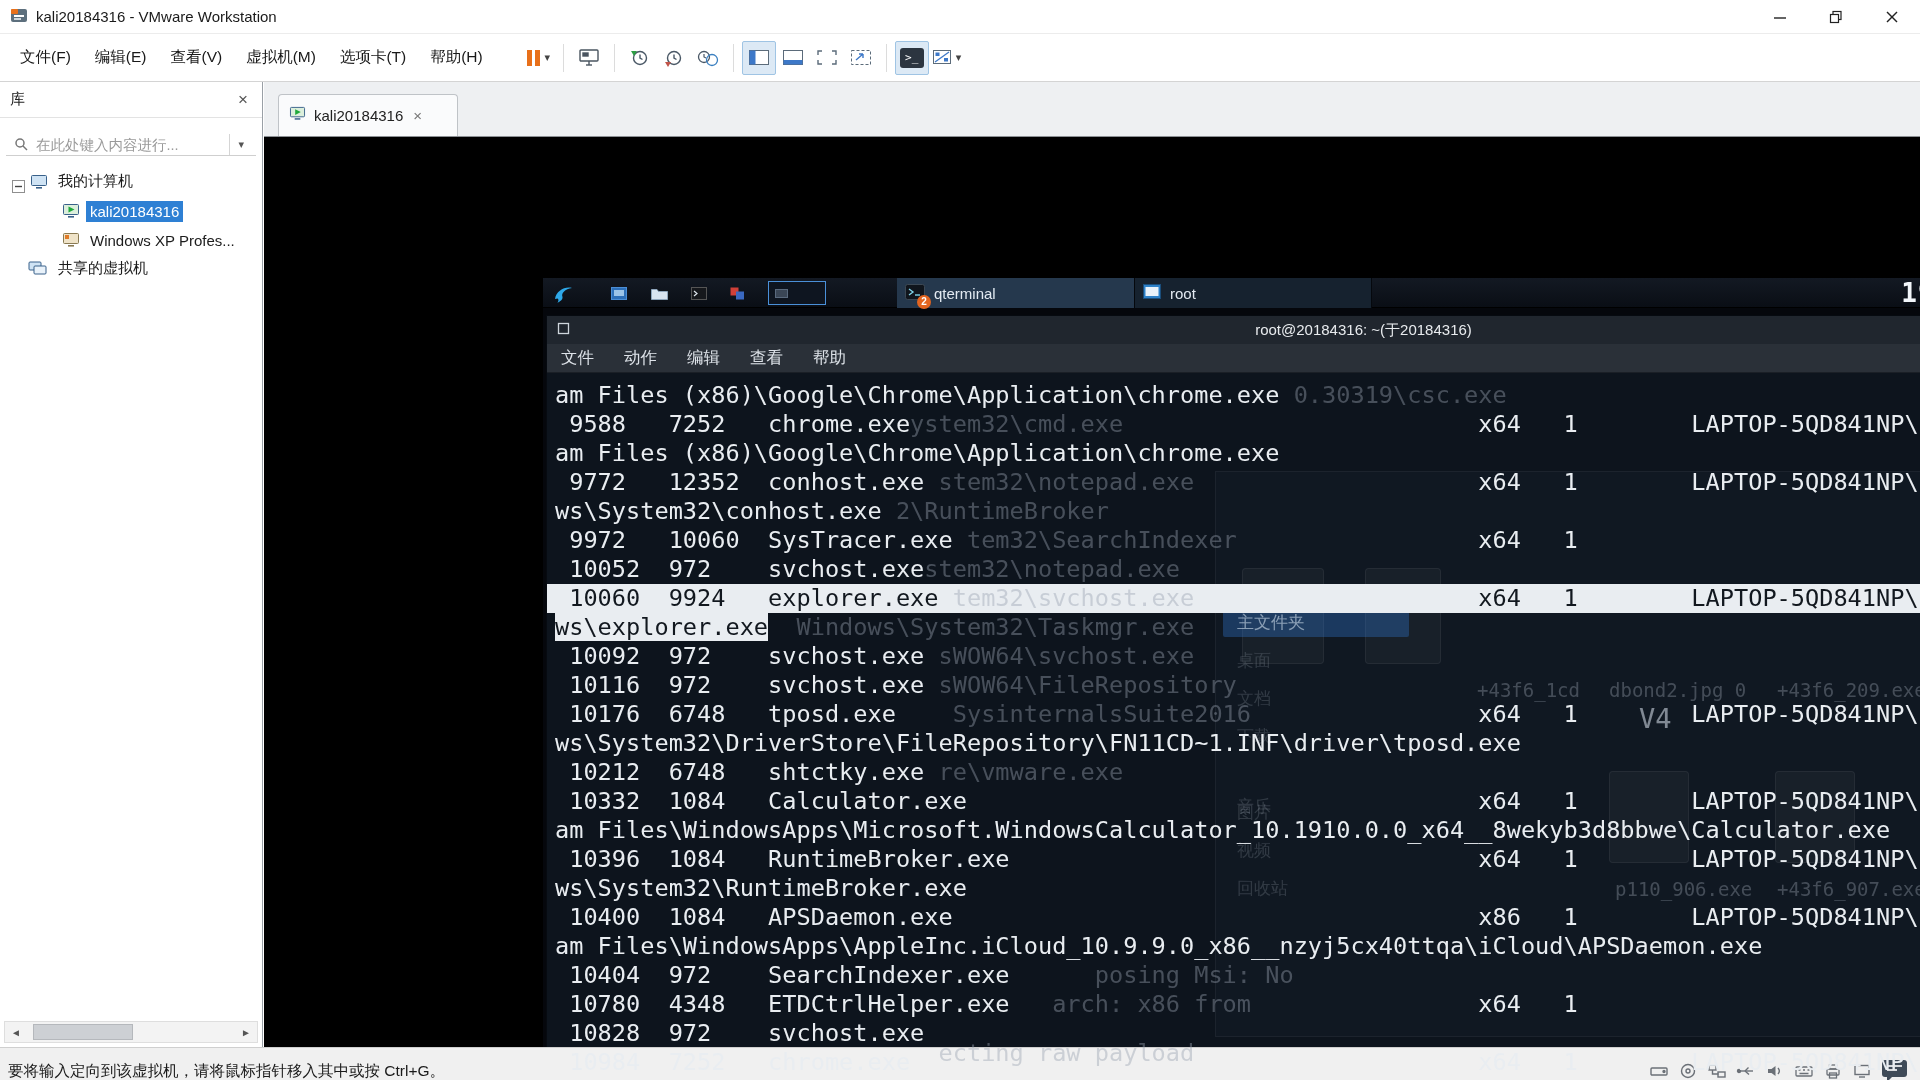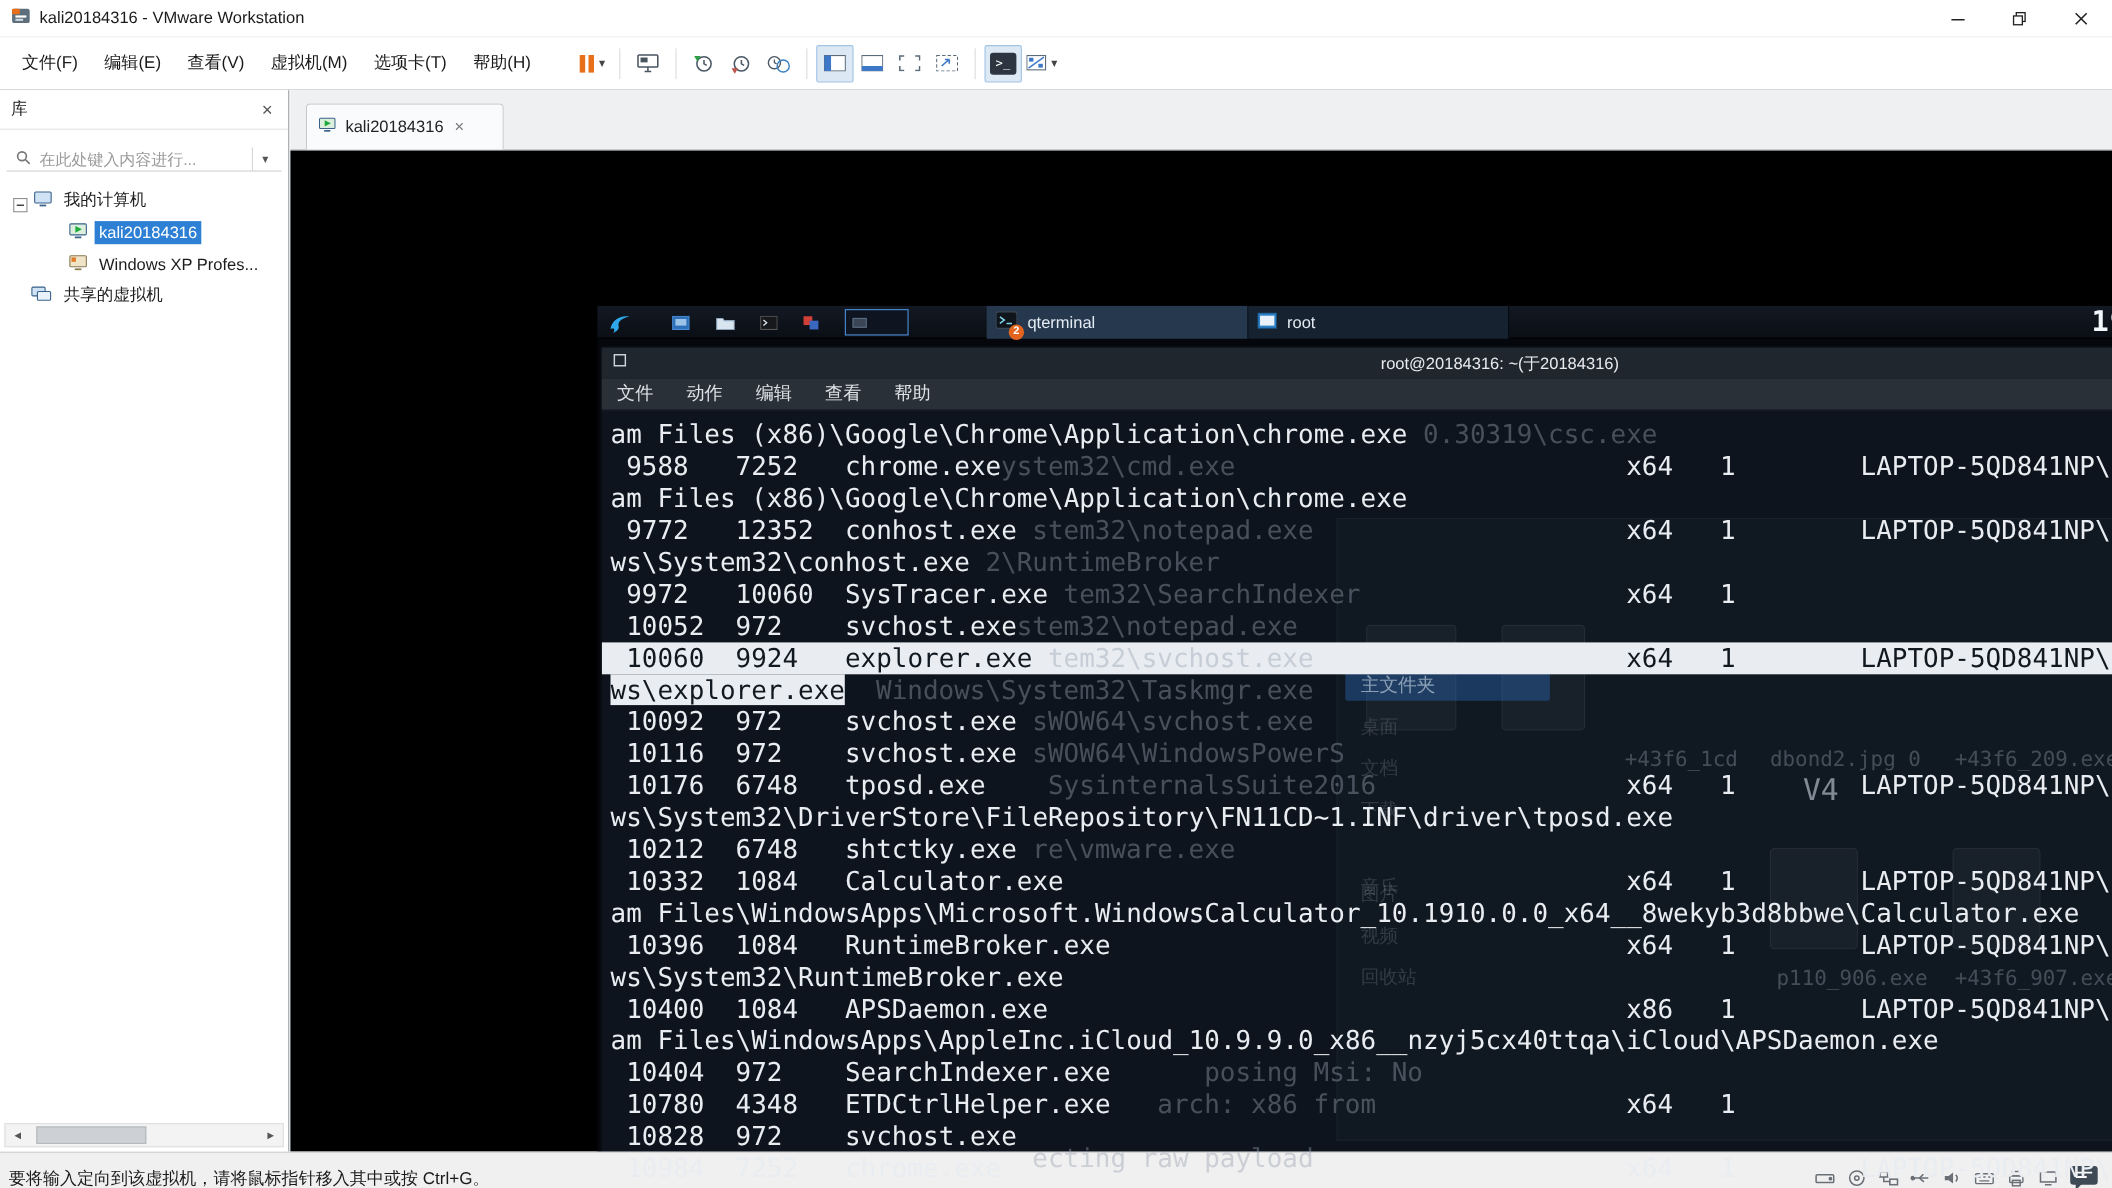--- a/index.html
+++ b/index.html
@@ -403,21 +403,21 @@
             <div class="tline">am Files (x86)\Google\Chrome\Application\chrome.exe</div>
             <span class="tghost" style="left: calc(52ch + 8px); top: 8px;">0.30319\csc.exe</span>
             <span class="tghost" style="left: calc(25ch + 8px); top: 37px;">ystem32\cmd.exe</span>
             <span class="tghost" style="left: calc(27ch + 8px); top: 95px;">stem32\notepad.exe</span>
             <span class="tghost" style="left: calc(24ch + 8px); top: 124px;">2\RuntimeBroker</span>
             <span class="tghost" style="left: calc(29ch + 8px); top: 153px;">tem32\SearchIndexer</span>
             <span class="tghost" style="left: calc(26ch + 8px); top: 182px;">stem32\notepad.exe</span>
             <span class="tghost" style="left: calc(28ch + 8px); top: 211px;">tem32\svchost.exe</span>
             <span class="tghost" style="left: calc(17ch + 8px); top: 240px;">Windows\System32\Taskmgr.exe</span>
             <span class="tghost" style="left: calc(27ch + 8px); top: 269px;">sWOW64\svchost.exe</span>
-            <span class="tghost" style="left: calc(27ch + 8px); top: 298px;">sWOW64\WindowsPowerS</span>
+            <span class="tghost" style="left: calc(27ch + 8px); top: 298px;">sWOW64\FileRepository</span>
             <span class="tghost" style="left: calc(28ch + 8px); top: 327px;">SysinternalsSuite2016</span>
             <span class="tghost" style="left: calc(27ch + 8px); top: 385px;">re\vmware.exe</span>
             <span class="tghost" style="left: calc(38ch + 8px); top: 588px;">posing Msi: No</span>
             <span class="tghost" style="left: calc(35ch + 8px); top: 617px;">arch: x86 from</span>
             <span class="tghost" style="left: calc(27ch + 8px); top: 620px; margin-top: 46px;">ecting raw payload</span>
             <span class="dghost" style="left: 930px; top: 306px;">+43f6_1cd</span>
             <span class="dghost" style="left: 1062px; top: 306px;">dbond2.jpg 0</span>
             <span class="dghost" style="left: 1230px; top: 306px;">+43f6_209.exe</span>
             <span class="dghost bright" style="left: 1092px; top: 330px;">V4</span>
             <span class="dghost" style="left: 1068px; top: 505px;">p110_906.exe</span>

